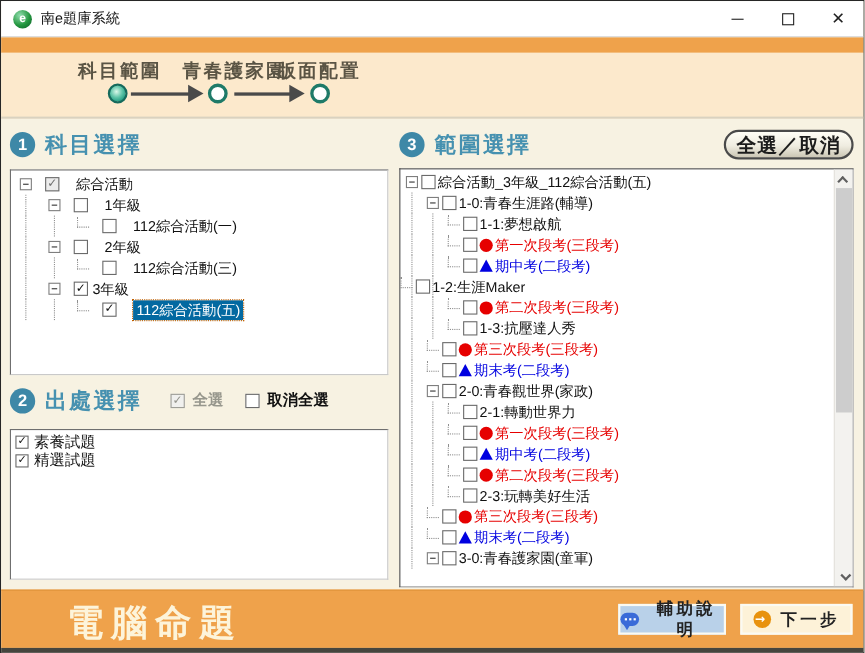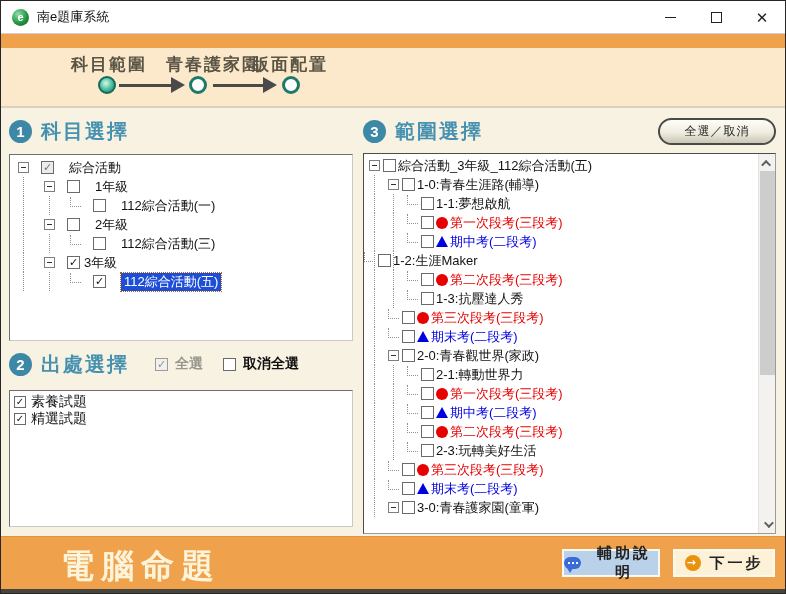--- a/index.html
+++ b/index.html
@@ -46,36 +46,36 @@
   .vguide { position:absolute; top:0; height:19px; border-left:1px dotted #8f8f8f; }
   .expander { position:relative; width:11px; height:11px; border:1px solid #7e7e7e; background:#fff; flex:0 0 auto; }
   .expander::after { content:""; position:absolute; left:2px; top:4px; width:5px; height:1px; background:#333; }
   .lstub { width:11px; height:10px; margin-top:-8px; border-left:1px dotted #8f8f8f; border-bottom:1px dotted #8f8f8f; flex:0 0 auto; }
   .cb { width:13px; height:13px; border:1px solid #6a6a6a; background:#fff; font-size:11px; line-height:11px; text-align:center; color:#111; flex:0 0 auto; }
   .cb.mixed { background:#ececec; color:#707070; }
   .cb.disabled { background:#f0f0ee; border-color:#9d9d96; color:#93938b; }
   .tlabel { font-size:13px; color:#111; white-space:nowrap; }
   .tlabel.red { color:#e60000; }
   .tlabel.blue { color:#0000e0; }
-  .tlabel.sel { background:#1d4ed8; color:#fff; outline:1px dotted #c06000; padding:0 3px; }
+  .tlabel.sel { background:#0369a1; color:#fff; outline:1px dotted #c06000; padding:0 3px; }
   .mk-dot { width:12px; height:12px; border-radius:50%; background:#e60000; flex:0 0 auto; margin-right:1px; }
   .mk-tri { width:0; height:0; border-left:6px solid transparent; border-right:6px solid transparent; border-bottom:11px solid #0000e0; flex:0 0 auto; margin-right:1px; }
 
   
   .inline-opts { display:flex; align-items:center; margin-left:26px; gap:20px; }
   .opt { display:flex; align-items:center; gap:7px; }
   .opt-label { font-size:14px; font-weight:700; color:#111; }
   .opt-label.disabled { color:#97978d; }
 
   .lrow { display:flex; align-items:center; height:17px; gap:5px; padding-left:2px; }
   .lrow .cb { width:12px; height:12px; font-size:10px; line-height:10px; }
   .lrow-label { font-size:14px; color:#111; }
 
   
-  .pill-btn { margin-left:auto; width:118px; height:27px; border:2px solid #4a4a4a; border-radius:14px; background:linear-gradient(#fffef6, #efece0 55%, #cbc6b4); font-size:12px; font-weight:normal; letter-spacing:1px; color:#1c1c1c; display:flex; align-items:center; justify-content:center; cursor:default; }
+  .pill-btn { margin-left:auto; width:118px; height:27px; border:2px solid #4a4a4a; border-radius:14px; background:linear-gradient(#fffef6, #efece0 55%, #cbc6b4); font-size:18px; font-weight:bold; letter-spacing:1px; color:#1c1c1c; display:flex; align-items:center; justify-content:center; cursor:default; }
 
   
   .sbar { position:absolute; top:0; right:0; width:17px; height:100%; background:#f3f2ef; border-left:1px solid #e4e2dc; }
   .sb-btn { position:absolute; left:0; width:17px; height:16px; display:flex; align-items:center; justify-content:center; }
   .sb-up { top:1px; } .sb-down { bottom:1px; }
   .chev { width:7px; height:7px; border-left:2px solid #5f5f5f; border-top:2px solid #5f5f5f; }
   .chev.up { transform:rotate(45deg) translateY(2px); }
   .chev.down { transform:rotate(225deg) translateY(2px); }
   .sb-thumb { position:absolute; left:1px; top:17px; width:15px; height:204px; background:#cdcdcd; }
 

